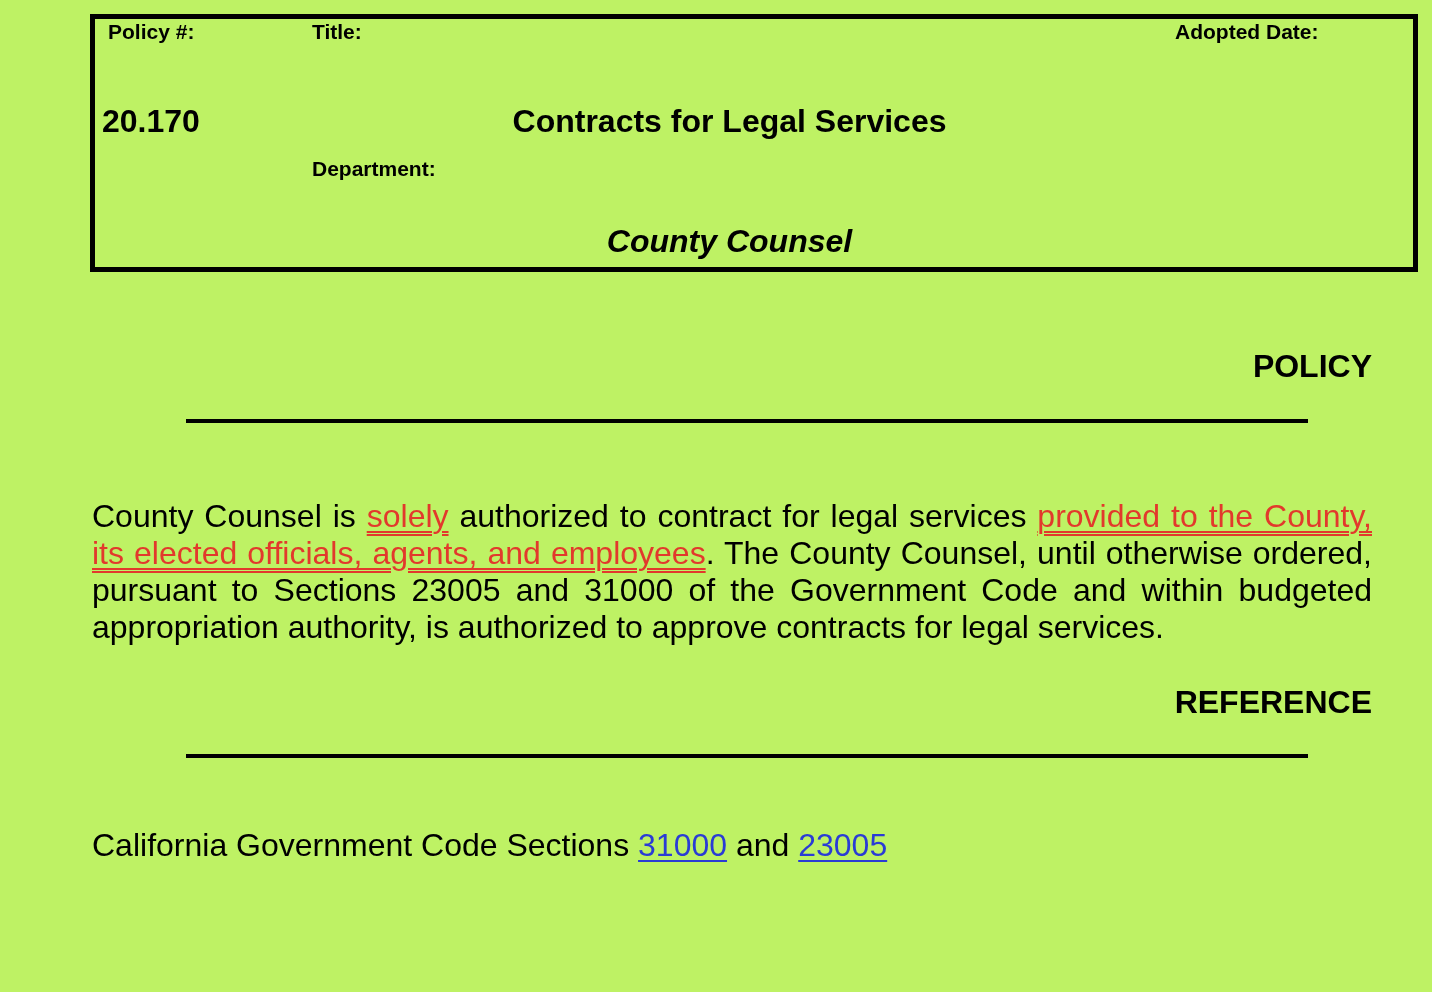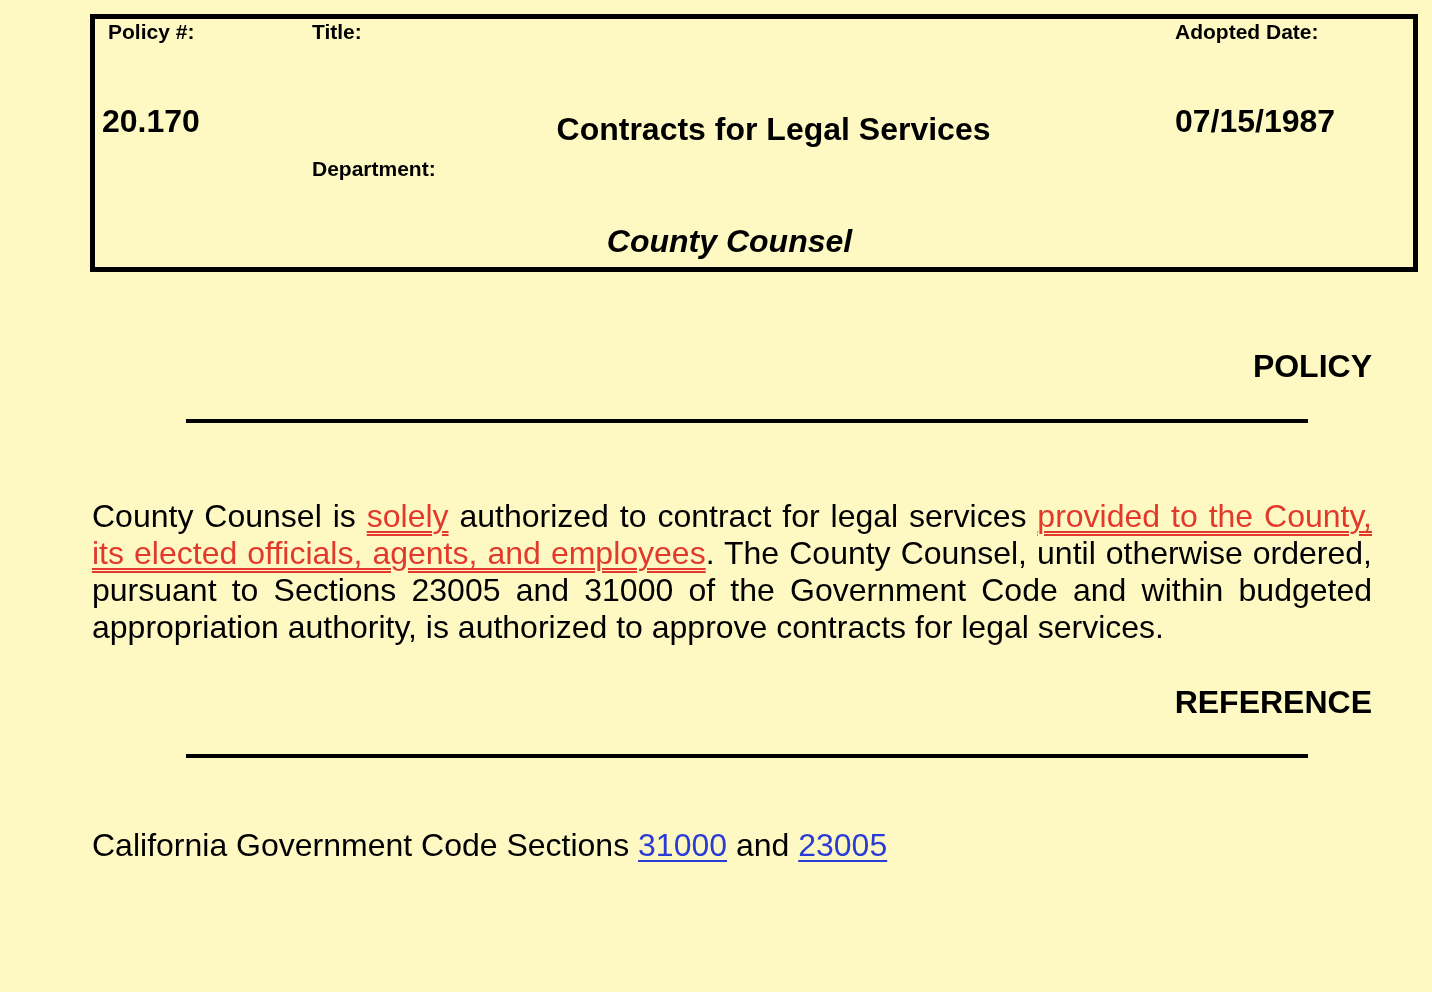--- a/index.html
+++ b/index.html
@@ -4,21 +4,21 @@
 <style>
   html, body {
     margin: 0;
     padding: 0;
     background: #ffffff;
   }
   .page {
     position: relative;
     width: 1432px;
     height: 992px;
-    background: #fef9c3;
+    background: #bef264;
     font-family: "Liberation Sans", "DejaVu Sans", sans-serif;
     color: #000000;
     overflow: hidden;
   }
   
   .header-box {
     position: absolute;
     left: 90px;
     top: 14px;
     width: 1328px;
@@ -100,22 +100,21 @@
 <body>
 
 <div class="page">
 
   <div class="header-box">
     <div class="hb-label" style="left:13px; top:1px;">Policy #:</div>
     <div class="hb-label" style="left:217px; top:1px;text-align:right;">Title:</div>
     <div class="hb-label" style="left:1080px; top:1px;">Adopted Date:</div>
 
     <div class="hb-value" style="left:7px; top:84px;">20.170</div>
-    <div class="hb-value hb-center" style="top:92px;margin-left:44px;">Contracts for Legal Services</div>
-    <div class="hb-value" style="left:1080px; top:84px;">07/15/1987</div>
+    <div class="hb-value hb-center" style="top:84px;">Contracts for Legal Services</div>
 
     <div class="hb-label" style="left:217px; top:138px;">Department:</div>
     <div class="hb-value hb-center italic" style="top:204px;">County Counsel</div>
   </div>
 
   <div class="section-heading" style="top:348px;">POLICY</div>
   <div class="rule" style="top:419px;"></div>
 
   <div class="body-paragraph" style="top:498px;"><span>County Counsel is </span><span class="ins">solely</span><span> authorized to contract for legal services </span><span class="ins">provided to the County, its elected officials, agents, and employees</span><span>. The County Counsel, until otherwise ordered, pursuant to Sections 23005 and 31000 of the Government Code and within budgeted appropriation authority, is authorized to approve contracts for legal services.</span></div>
 

